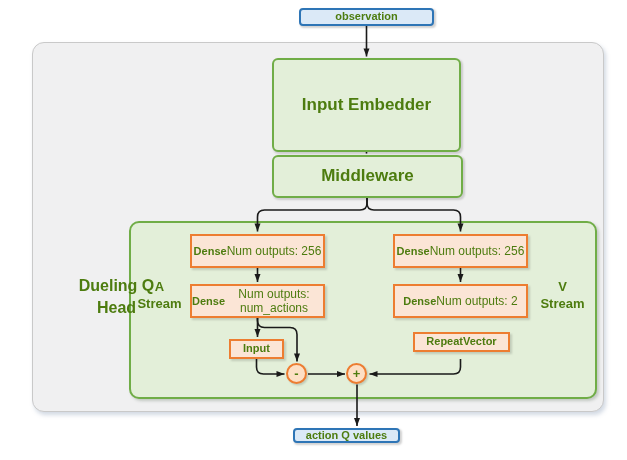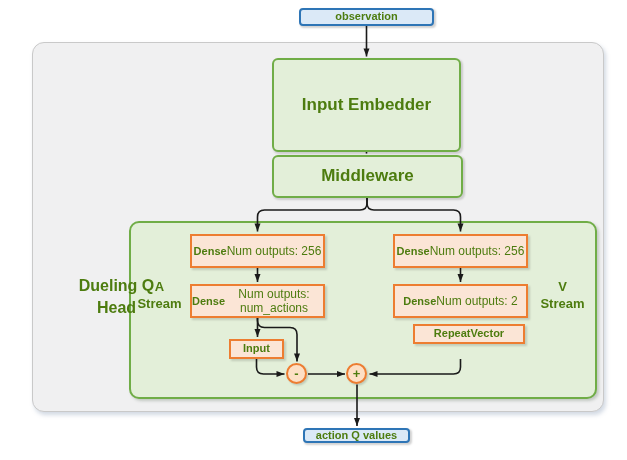--- a/index.html
+++ b/index.html
@@ -75,21 +75,21 @@
       <path d="M257.5 318 L257.5 337" marker-end="url(#ah)"></path>
       <path d="M257.5 318 L257.5 320.5 Q257.5 327.5 264.5 327.5 L290 327.5 Q297 327.5 297 334.5 L297 361.5" marker-end="url(#ah)"></path>
       <path d="M256.5 359 L256.5 367 Q256.5 374 263.5 374 L284.5 374" marker-end="url(#ah)"></path>
       <path d="M308 374 L345 374" marker-end="url(#ah)"></path>
       <path d="M460.5 359 L460.5 367 Q460.5 374 453.5 374 L369.5 374" marker-end="url(#ah)"></path>
       <path d="M357 384.5 L357 426" marker-end="url(#ah)"></path>
     </g>
   </svg>
 
   <div class="node blue" style="left:299px;top:8px;width:135px;height:18px;">observation</div>
-  <div class="node blue" style="left:303px;top:428px;width:107px;height:15px;">action Q values</div>
+  <div class="node blue" style="left:293px;top:428px;width:107px;height:15px;">action Q values</div>
 
   <div class="node green" style="left:272px;top:58px;width:189px;height:94px;">Input Embedder</div>
   <div class="node green" style="left:272px;top:155px;width:191px;height:43px;">Middleware</div>
 
   <div class="side-label head-label" style="left:32px;top:275px;width:97px;padding-left:36px;">
     <div>Dueling Q</div>
     <div>Head</div>
   </div>
   <div class="side-label stream-label" style="left:129px;top:278px;width:61px;">
     <div>A</div>
@@ -111,18 +111,18 @@
   <div class="node orange op-small" style="left:229px;top:339px;width:55px;height:20px;">Input</div>
 
   <div class="node orange" style="left:393px;top:234px;width:135px;height:34px;">
     <span class="t">Dense</span>
     <span class="s">Num outputs: 256</span>
   </div>
   <div class="node orange" style="left:393px;top:284px;width:135px;height:34px;">
     <span class="t">Dense</span>
     <span class="s">Num outputs: 2</span>
   </div>
-  <div class="node orange op-small" style="left:413px;top:324px;width:112px;height:20px;">RepeatVector</div>
+  <div class="node orange op-small" style="left:413px;top:332px;width:97px;height:20px;">RepeatVector</div>
 
   <div class="node circle" style="left:286px;top:363px;width:21px;height:21px;">-</div>
   <div class="node circle" style="left:346px;top:363px;width:21px;height:21px;">+</div>
 
 </div>
 
 </body></html>

